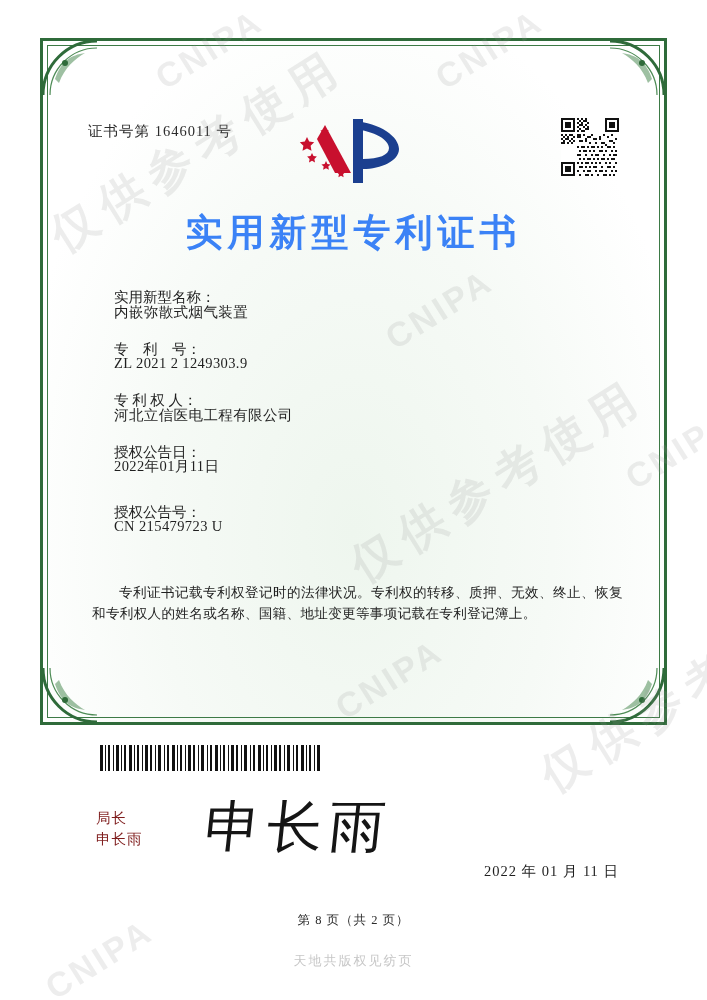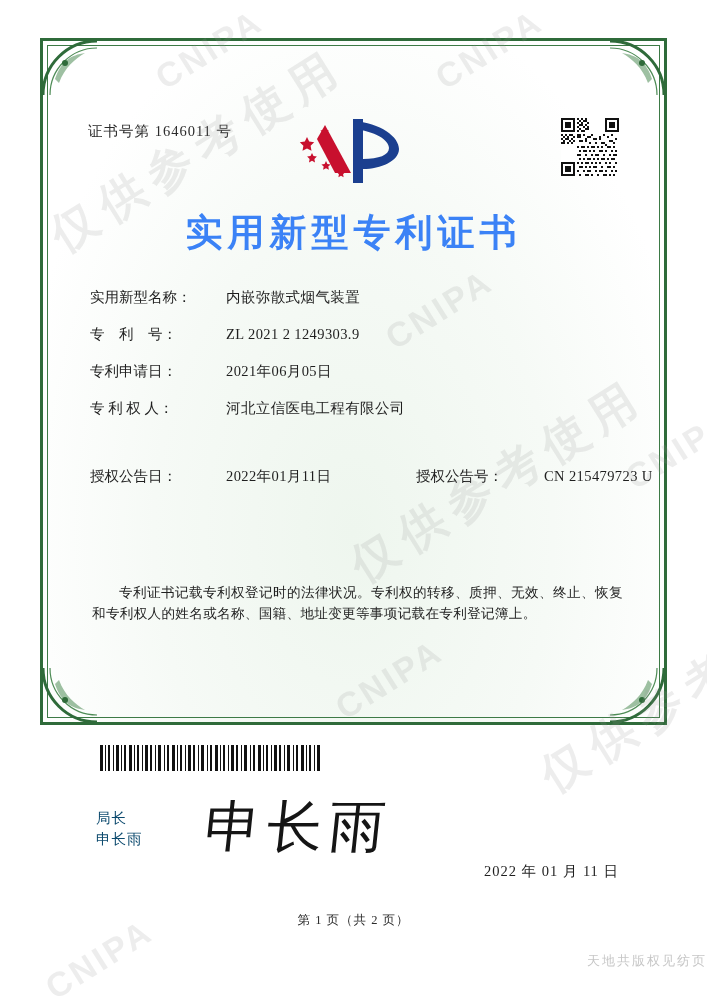--- a/index.html
+++ b/index.html
@@ -77,21 +77,21 @@
     font-family:Liberation Mono, monospace;
   }
 
   
   .fields{
     position:absolute;left:90px;top:290px;right:80px;
     font-size:14.5px;
     color:#1f1f1f;
     line-height:1;
   }
-  .frow{display:flex;align-items:baseline;margin-bottom:22.5px;}
+  .frow{display:flex;align-items:baseline;margin-bottom:22.5px;flex-direction:column;}
   .flabel{
     width:112px;flex:none;
     letter-spacing:0px;
     white-space:nowrap;
   }
   .fval{letter-spacing:0.4px;margin-left:24px;}
   .frow.two .fval{min-width:190px;}
   .frow.two .flabel2{width:104px;flex:none;margin-top:31px;}
 
   
@@ -106,42 +106,42 @@
 
   
   .barcode{
     position:absolute;left:100px;top:745px;width:220px;height:26px;
   }
   .barcode svg{display:block;}
 
   
   .sig-label{
     position:absolute;left:96px;top:808px;
-    font-size:14.5px;line-height:21px;color:#0c4a6e;letter-spacing:1px;
+    font-size:14.5px;line-height:21px;color:#7f1d1d;letter-spacing:1px;
   }
   .sig-script{
     position:absolute;left:205px;top:790px;
     font-size:56px;
     color:#151515;
     font-family:"DejaVu Serif", serif;
     letter-spacing:6px;
     transform:skewX(-6deg);
     white-space:nowrap;
   }
   .sig-date{
     position:absolute;right:88px;top:862px;
     font-size:14.5px;color:#1f1f1f;letter-spacing:1px;margin-left:36px;
   }
   .page-no{
     position:absolute;left:0;right:0;top:912px;
     text-align:center;font-size:12.5px;color:#2b2b2b;letter-spacing:1px;
   }
   .footnote{
     position:absolute;left:0;right:0;top:952px;
-    text-align:right;font-size:13px;
+    text-align:center;font-size:13px;
     color:rgba(120,120,120,0.42);letter-spacing:2px;
   }
 </style>
 </head>
 <body>
 
 <div class="page">
 
   <div class="bg-tint"></div>
   <div class="border-outer"></div>
@@ -340,24 +340,20 @@
       <span class="flabel"><span>实用新型名称</span><span>：</span></span>
       <span class="fval">内嵌弥散式烟气装置</span>
     </div>
 
 
     <div class="frow">
       <span class="flabel"><span>专　利　号</span><span>：</span></span>
       <span class="fval">ZL 2021 2 1249303.9</span>
     </div>
 
-    <div class="frow">
-      <span class="flabel"><span>专利申请日</span><span>：</span></span>
-      <span class="fval">2021年06月05日</span>
-    </div>
 
     <div class="frow">
       <span class="flabel"><span>专 利 权 人</span><span>：</span></span>
       <span class="fval">河北立信医电工程有限公司</span>
     </div>
 
 
     <div class="frow two">
       <span class="flabel"><span>授权公告日</span><span>：</span></span>
       <span class="fval">2022年01月11日</span>
@@ -430,21 +426,21 @@
   </div>
 
   <div class="sig-label">
     <div>局长</div>
     <div>申长雨</div>
   </div>
   <div class="sig-script">申长雨</div>
 
   <div class="sig-date">2022 年 01 月 11 日</div>
 
-  <div class="page-no">第 1 页（共 2 页）</div>
+  <div class="page-no">第 8 页（共 2 页）</div>
   <div class="footnote">天地共版权见纺页</div>
 </div>
 
 <div class="wm-layer">
     <div class="wm en" style="left: 150px; top: 30px; transform: rotate(-32deg);">CNIPA</div>
     <div class="wm en" style="left: 430px; top: 30px; transform: rotate(-32deg);">CNIPA</div>
     <div class="wm en" style="left: 380px; top: 290px; transform: rotate(-32deg);">CNIPA</div>
     <div class="wm en" style="left: 620px; top: 430px; transform: rotate(-32deg);">CNIPA</div>
     <div class="wm en" style="left: 40px; top: 940px; transform: rotate(-32deg);">CNIPA</div>
     <div class="wm en" style="left: 330px; top: 660px; transform: rotate(-32deg);">CNIPA</div>

